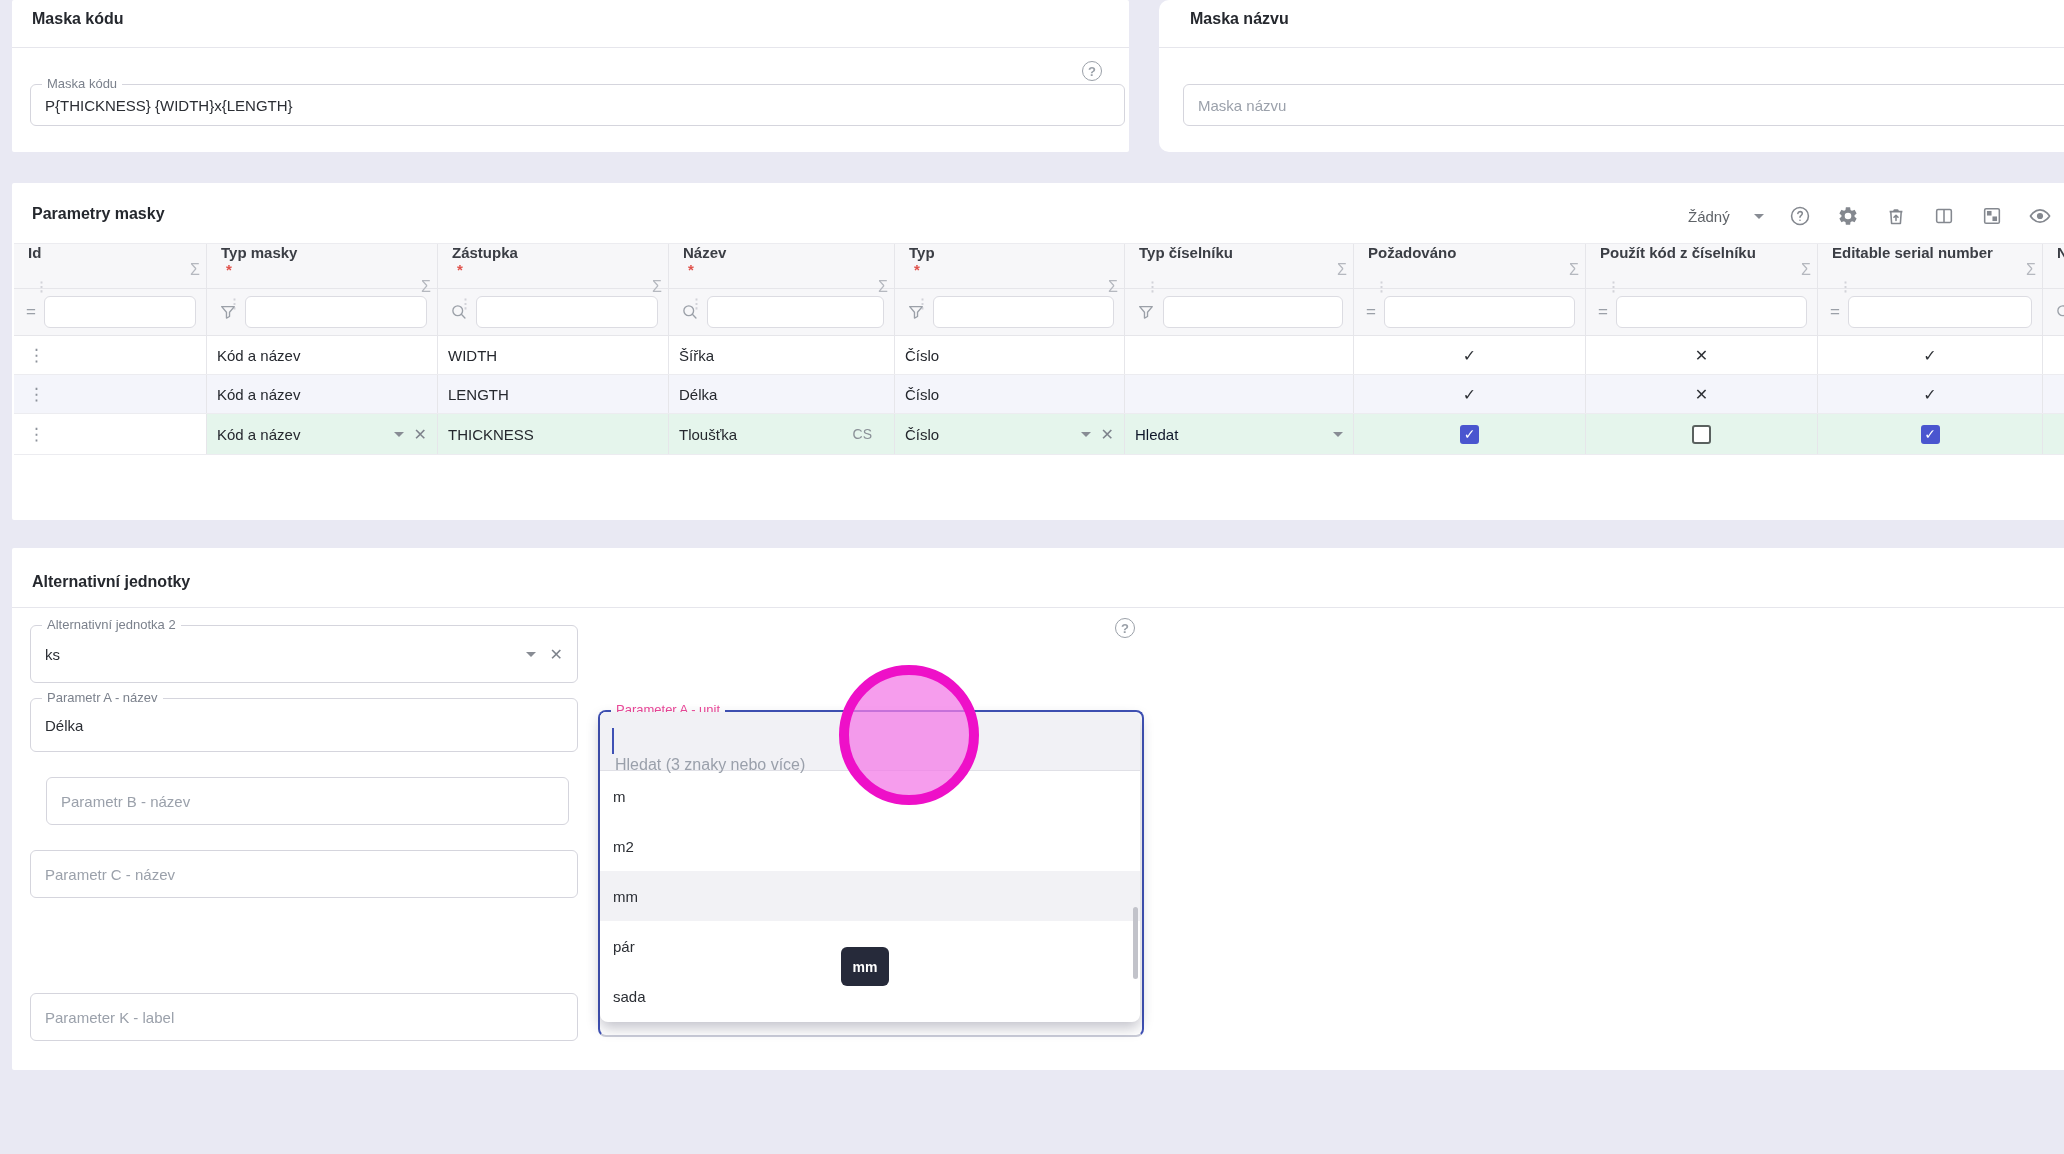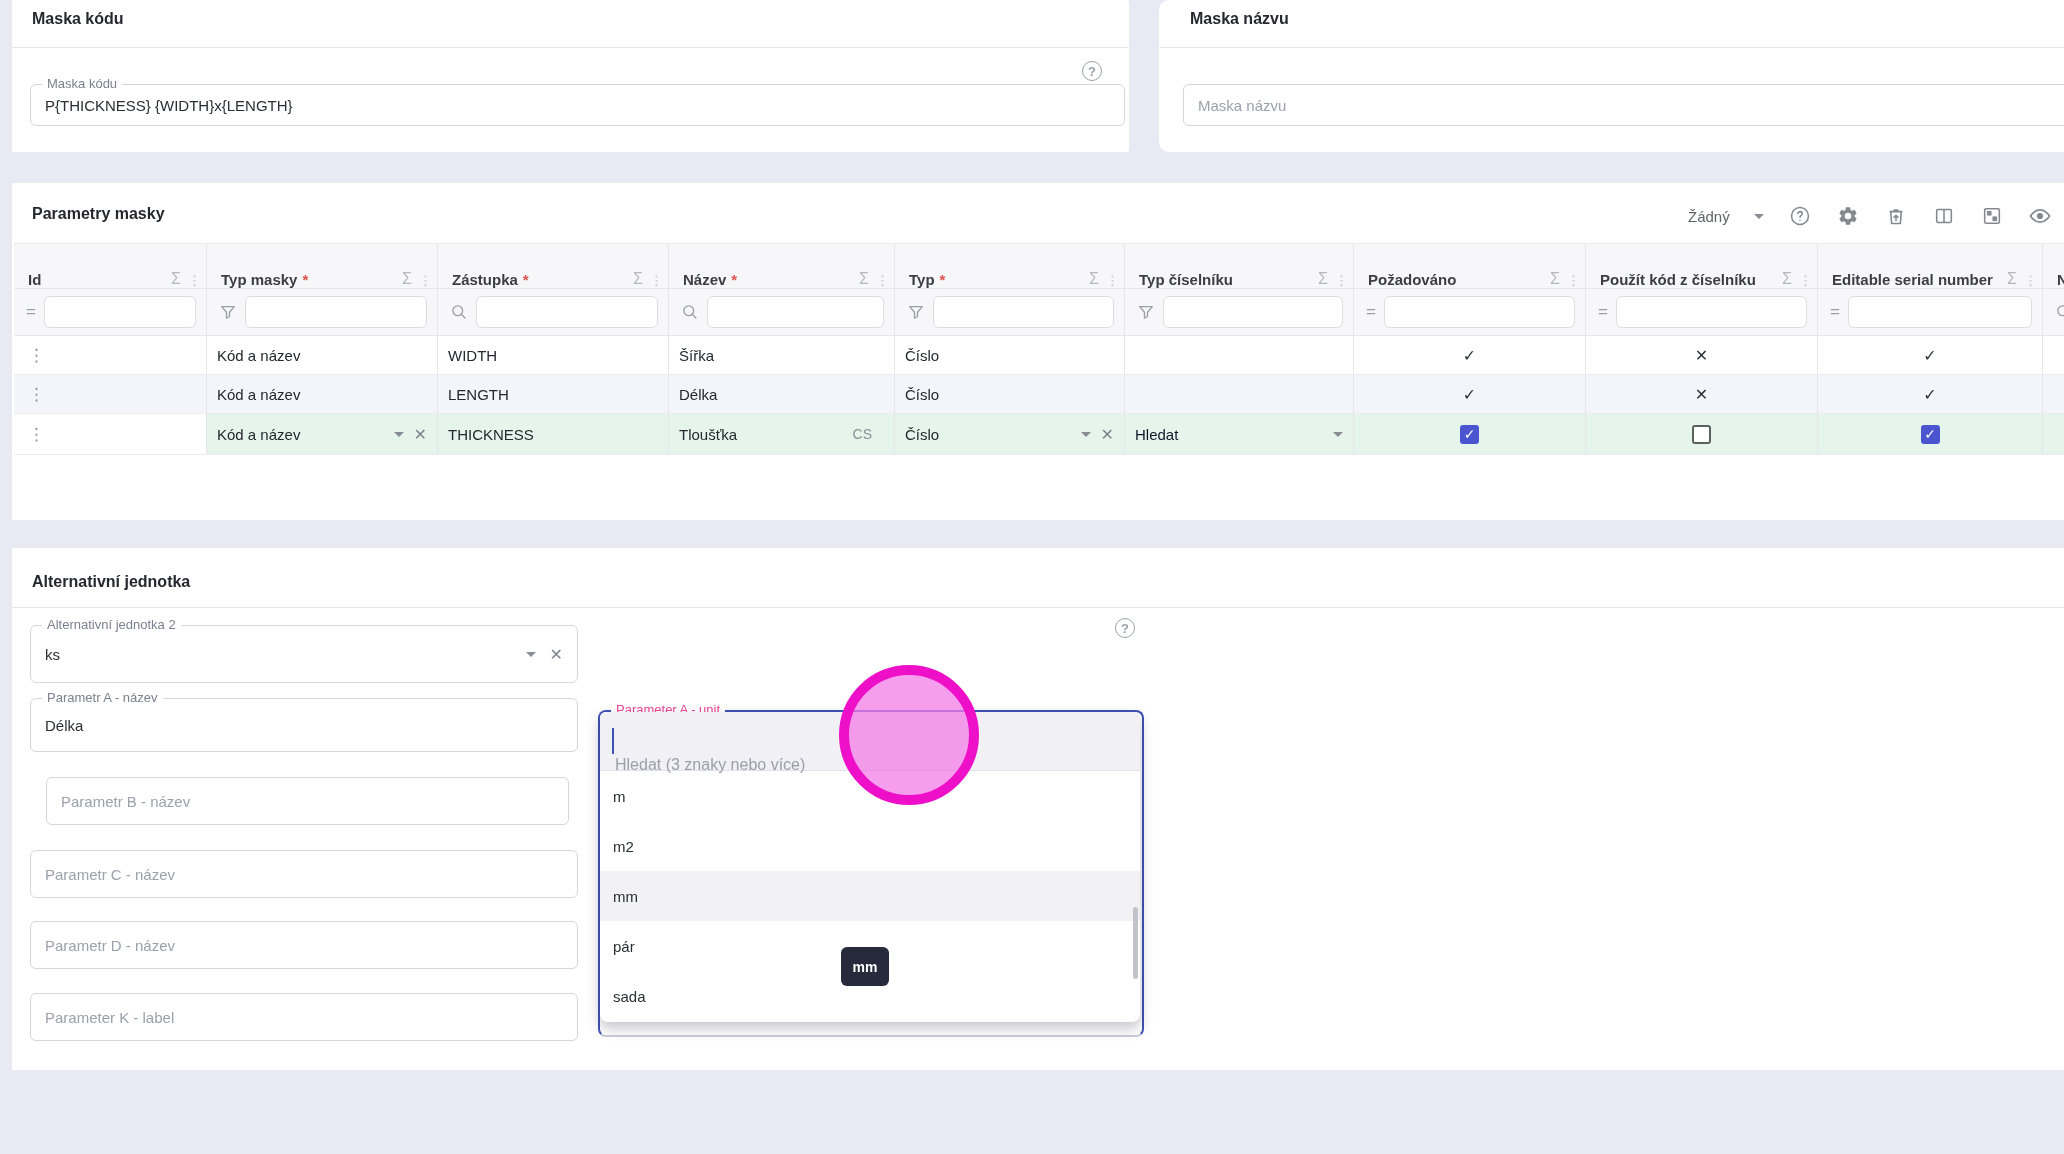--- a/index.html
+++ b/index.html
@@ -25,21 +25,21 @@
   .caret { width:0; height:0; border-left:5px solid transparent; border-right:5px solid transparent; border-top:5px solid #888c94; }
   .xmark { color:#7e838c; font-size:16px; }
 
   
   .tbl { position:absolute; left:2px; top:60px; width:2100px; }
   .trow { display:flex; }
   .c0{width:193px;} .c1{width:231px;} .c2{width:231px;} .c3{width:226px;} .c4{width:230px;}
   .c5{width:229px;} .c6{width:232px;} .c7{width:232px;} .c8{width:225px;} .c9{width:60px;}
   .th, .fc, .td { border-right:1px solid #e6e6ea; }
   .hrow { background:#f7f7f9; border-top:1px solid #ececf0; border-bottom:1px solid #e6e6ea; }
-  .th { height:44px; display:flex; align-items:flex-end; padding:0 6px 0 14px; font-size:15px; font-weight:700; color:#3b3e45; }
+  .th { height:44px; display:flex; align-items:flex-start; padding:0 6px 0 14px; font-size:15px; font-weight:700; color:#3b3e45;flex-direction:column; }
   .req { color:#e0524c; margin-left:5px; font-weight:700; }
   .sigma { margin-left:auto; color:#b5b8bf; font-size:16px; font-weight:400; }
   .grip { color:#d2d3d9; font-size:13px; margin-left:7px; letter-spacing:-1px; }
   .frow { background:#f7f7f9; border-bottom:1px solid #e6e6ea; }
   .fc { height:46px; display:flex; align-items:center; gap:8px; padding:0 10px 0 12px; }
   .fc input { flex:1; min-width:0; height:32px; border:1px solid #dcdce2; border-radius:6px; background:#fff; outline:none; font-size:14px; padding:0 8px; }
   .opicon { color:#9ba0a8; font-size:17px; flex:0 0 auto; display:flex; align-items:center; }
   .drow { background:#fff; border-bottom:1px solid #ececf0; }
   .drow.alt { background:#f4f5fb; }
   .drow.edit .td { background:#e5f5ec; }
@@ -353,21 +353,21 @@
           <span class="cb on">
             <span>✓</span>
           </span>
         </div>
       <div class="td c9"></div>
     </div>
   </div>
 </div>
 
 <div class="card" style="left:12px; top:548px; width:2056px; height:522px;">
-  <div class="card-title" style="left:20px; top:25px;">Alternativní jednotka</div>
+  <div class="card-title" style="left:20px; top:25px;">Alternativní jednotky</div>
   <div class="hdiv" style="top:59px;"></div>
 
   <div class="outbox" style="left:18px; top:77px; width:548px; height:58px;">
     <span class="flabel">Alternativní jednotka 2</span>
     <div class="selrow">
       <span>ks</span>
       <span class="sp"></span>
       <span class="caret" style="margin-right:14px;"></span>
       <span class="xmark">✕</span>
     </div>
@@ -381,23 +381,20 @@
   </div>
 
   <div class="outbox" style="left:34px; top:229px; width:523px; height:48px;">
     <input class="plain" type="text" placeholder="Parametr B - název" style="">
   </div>
 
   <div class="outbox" style="left:18px; top:302px; width:548px; height:48px;">
     <input class="plain" type="text" placeholder="Parametr C - název" style="">
   </div>
 
-  <div class="outbox" style="left:18px; top:373px; width:548px; height:48px;">
-    <input class="plain" type="text" placeholder="Parametr D - název" style="">
-  </div>
 
   <div class="outbox" style="left:18px; top:445px; width:548px; height:48px;">
     <input class="plain" type="text" placeholder="Parameter K - label" style="">
   </div>
 
   <div class="unit-select">
     <span class="flabel">Parameter A - unit</span>
     <div class="panel">
       <div class="searchrow">
         <span class="cursorbar"></span>

